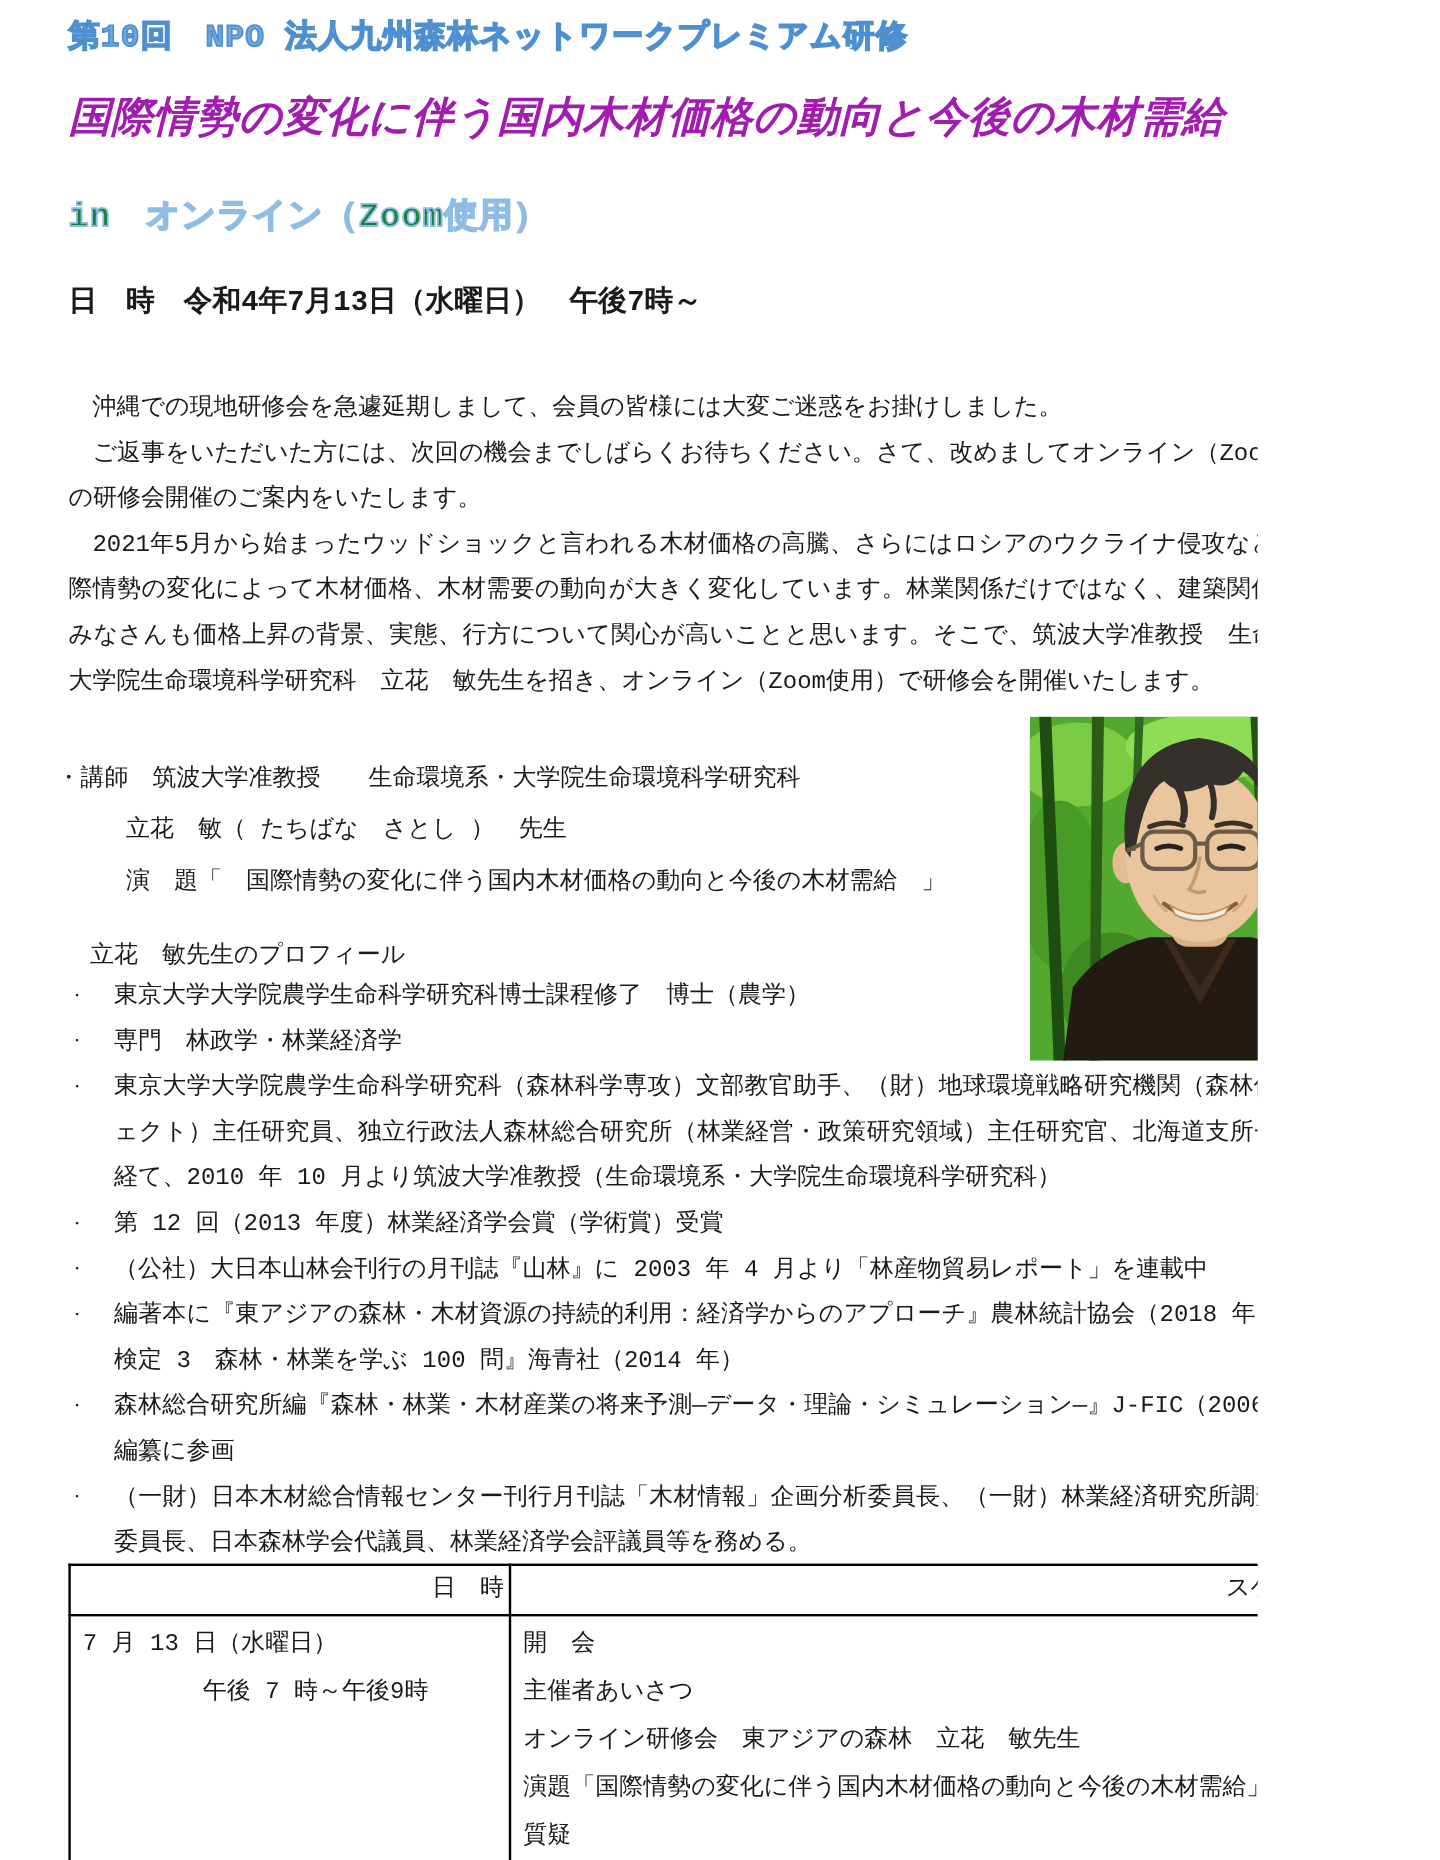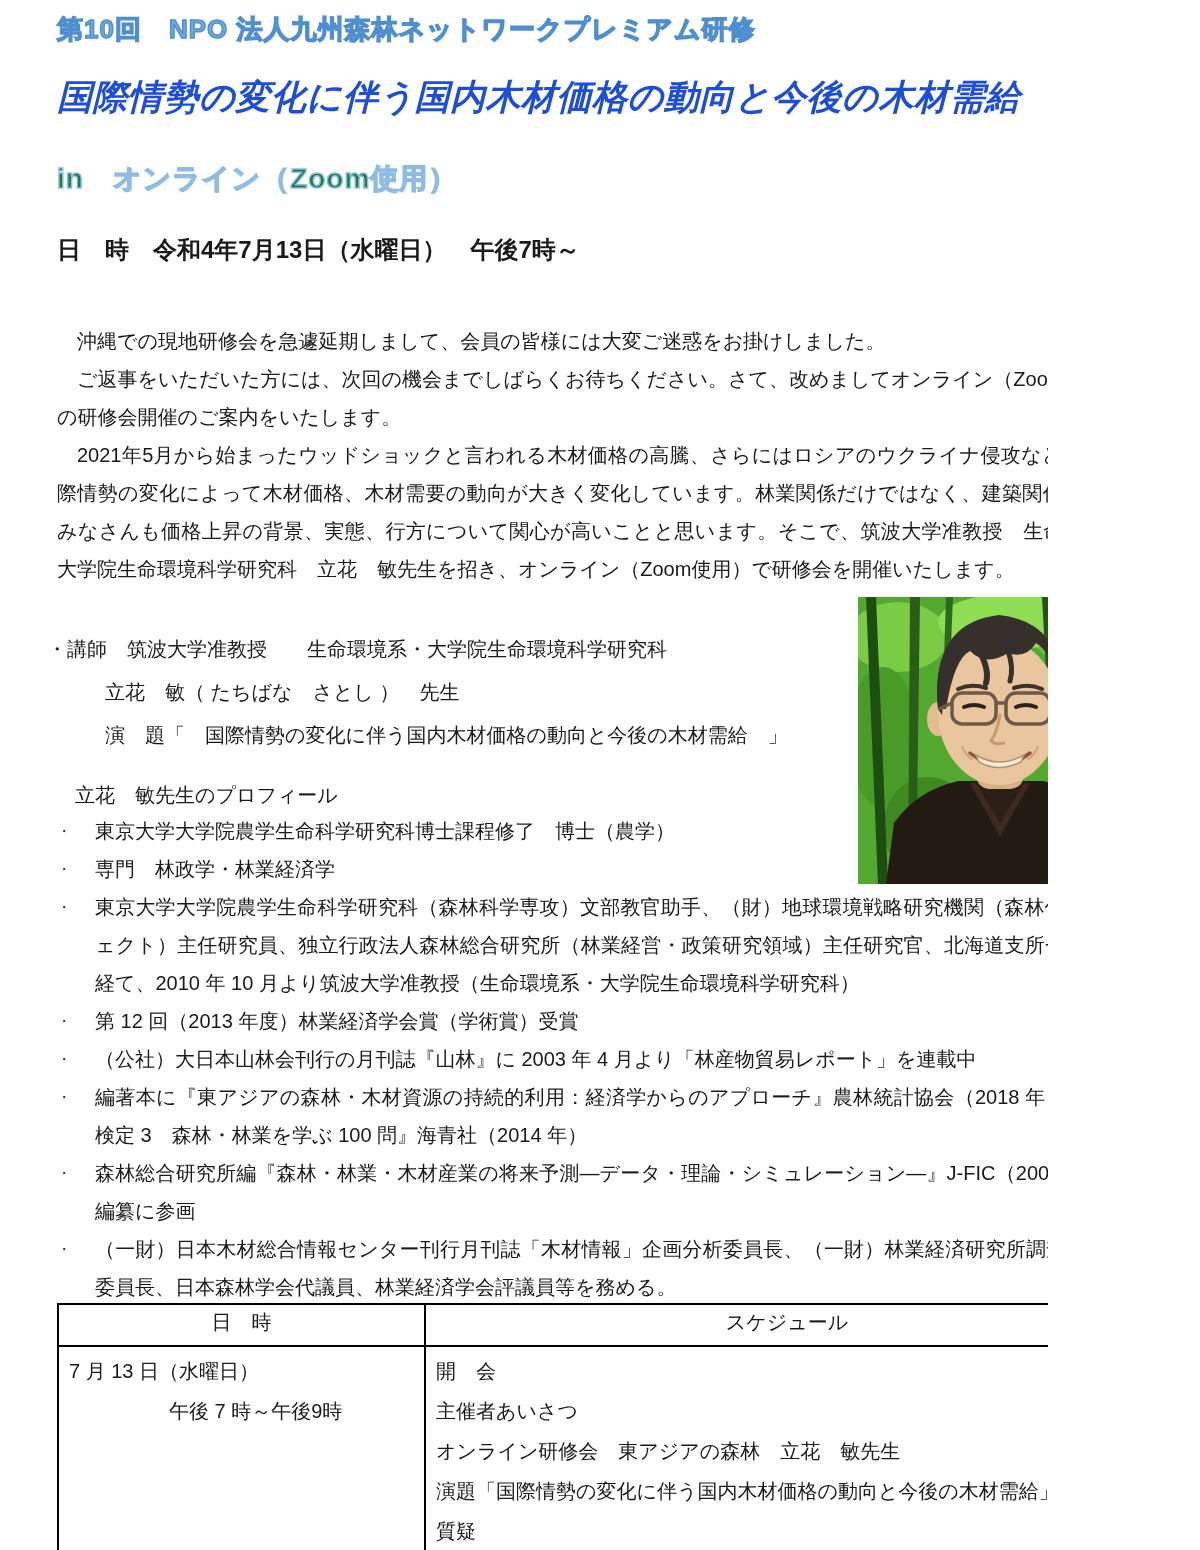--- a/index.html
+++ b/index.html
@@ -1,38 +1,38 @@
 <!DOCTYPE html>
 <html lang="ja"><head>
 <meta charset="utf-8">
 <style>
   html,body{margin:0;padding:0;background:#ffffff;}
   .page{
     position:relative;
     width:1048px;height:1550px;
     background:#ffffff;
     overflow:hidden;
-    font-family:Liberation Sans, sans-serif;
+    font-family:Liberation Mono, monospace;
     color:#1a1a1a;
   }
   .abs{position:absolute;}
   
   .series-title{
     top:12px;left:57px;
     font-size:26px;font-weight:bold;letter-spacing:1px;
     color:#6FA8DC;
     -webkit-text-stroke:1.4px #4E8FD0;
     text-shadow:0 0 1px #ffffff;
     white-space:nowrap;
   }
   .main-title{
     top:74px;left:57px;width:1110px;
     margin:0;
     font-size:35px;font-weight:bold;font-style:italic;
-    color:#1d4ed8;letter-spacing:0.5px;
+    color:#a21caf;letter-spacing:0.5px;
     white-space:nowrap;
   }
   .subtitle{
     top:160px;left:57px;
     font-size:28px;font-weight:bold;letter-spacing:1px;
     color:#15803d;
     -webkit-text-stroke:1.5px #8FBCE5;
     white-space:nowrap;
   }
   .datetime{
@@ -74,22 +74,22 @@
     border-collapse:collapse;table-layout:fixed;
     background:#ffffff;
     font-size:20px;
   }
   .schedule-table th,.schedule-table td{
     border:2px solid #000000;
     vertical-align:top;
     padding:4px 10px;
   }
   .schedule-table th{
-    font-weight:normal;text-align:center;height:32px;
-    padding:4px 16px;
+    font-weight:normal;text-align:right;height:32px;
+    padding:4px 4px;
   }
   .col-date{width:367px;}
   .col-sched{width:724px;}
   .cell-line{line-height:40px;white-space:nowrap;}
   .date-line2{padding-left:100px;}
 </style>
 </head>
 <body>
 
 <div class="page">

